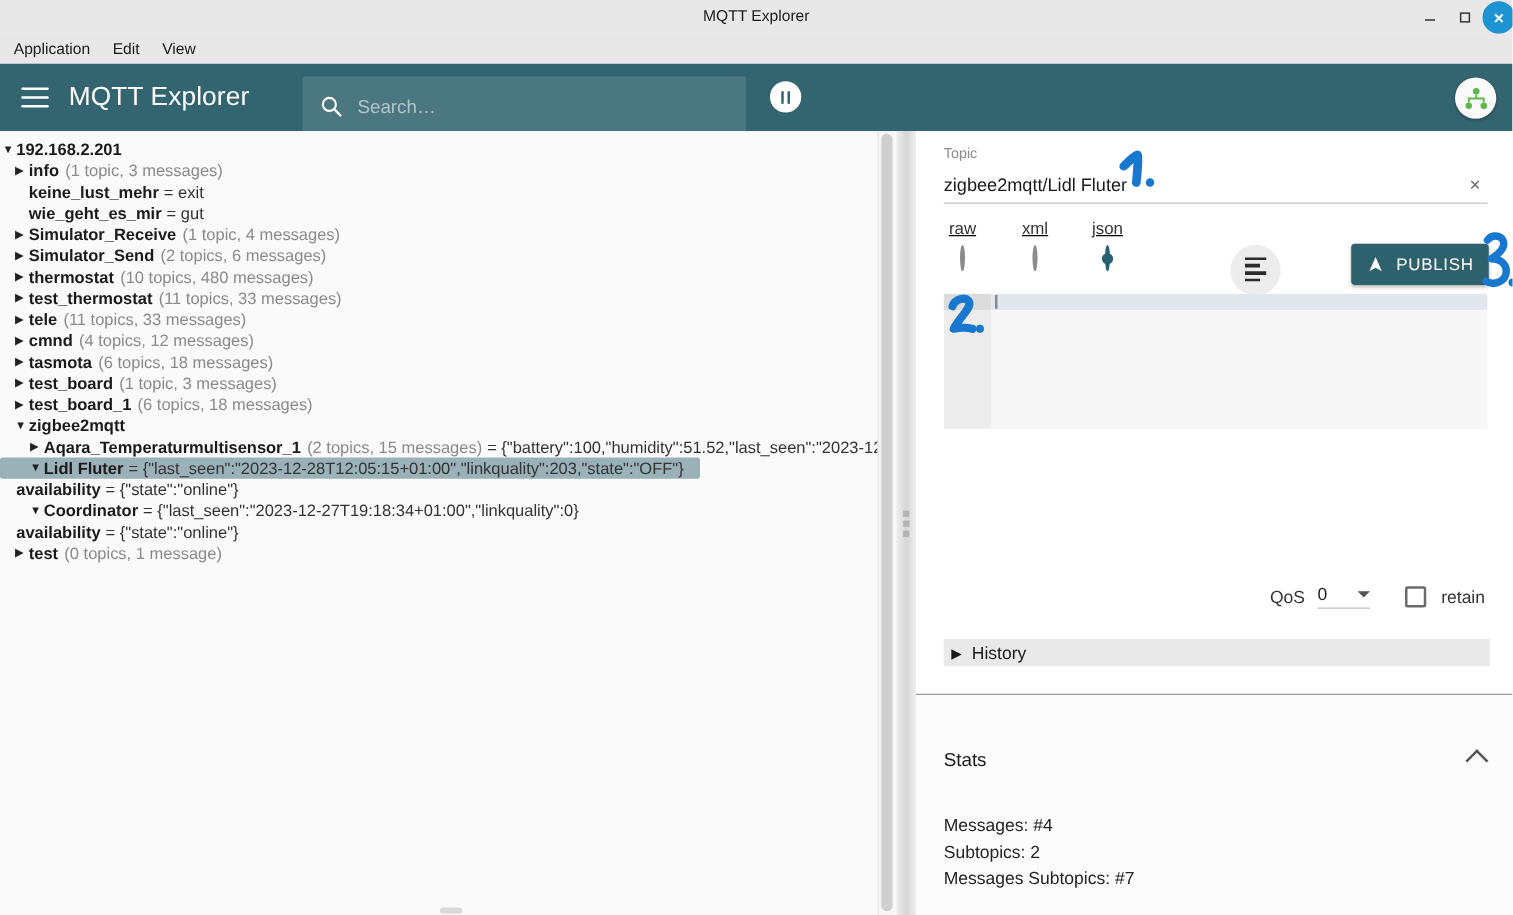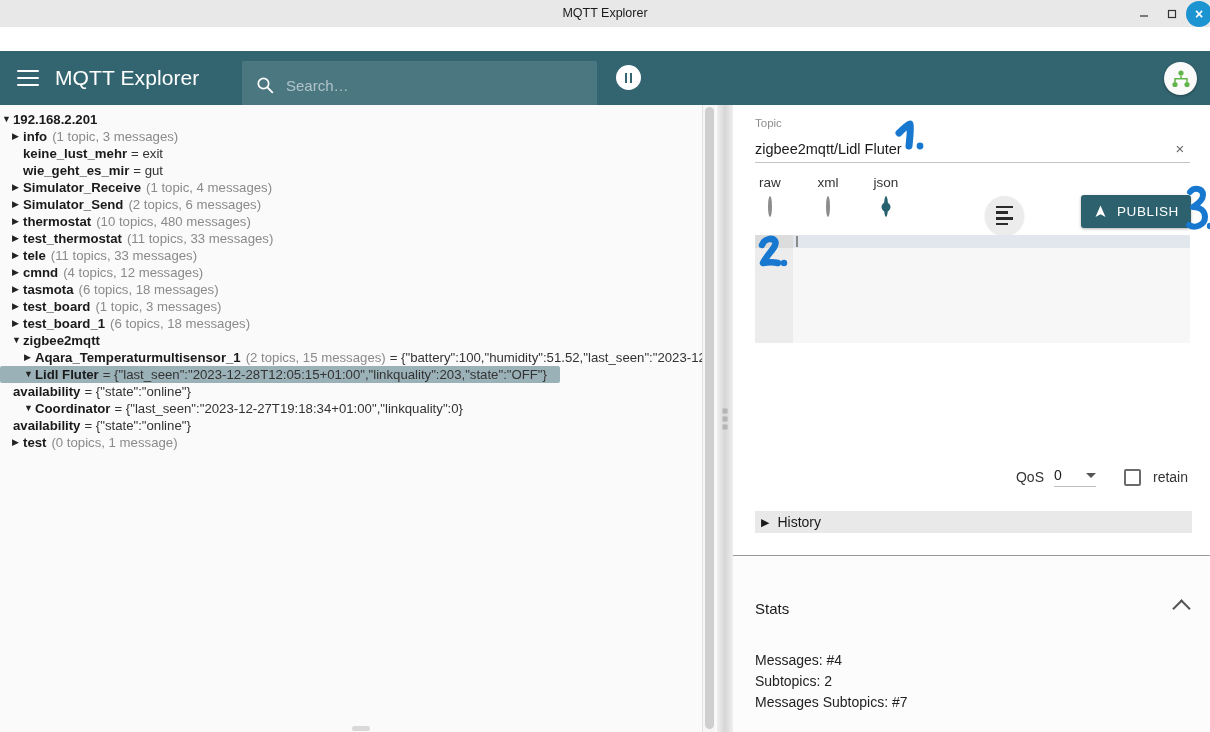--- a/index.html
+++ b/index.html
@@ -166,21 +166,21 @@
     background: transparent; font-family: inherit; padding: 0;
   }
   .topic-clear {
     width: 20px; text-align: center; font-size: 15px; color: #666; flex: none;
   }
 
   .fmt-row {
     position: absolute; left: 0; top: 70px; width: 477px; height: 62px;
   }
   .radio-group { position: absolute; left: 22px; top: 0; display: flex; gap: 28px; }
-  .radio-opt { width: 30px; text-align: center; }
+  .radio-opt { width: 30px; text-align: center; text-decoration: underline; }
   .radio-opt .lbl { font-size: 13.5px; color: #333; display: block; margin-bottom: 8px; }
   .radio-circle {
     width: 17px; height: 17px; border-radius: 50%;
     border: 2px solid #8c8c8c; margin: 0 auto; position: relative; background: transparent;
   }
   .radio-opt.on .radio-circle { border-color: #26616d; }
   .radio-opt.on .radio-circle::after {
     content: ""; position: absolute; left: 50%; top: 50%;
     width: 9px; height: 9px; border-radius: 50%; background: #26616d;
     transform: translate(-50%,-50%);
@@ -288,20 +288,25 @@
       </div>
       <div class="win-btn">
         <svg width="12" height="12" viewBox="0 0 12 12">
             <rect x="2.5" y="2.5" width="7" height="7" fill="none" stroke="#333" stroke-width="1.2"></rect>
           </svg>
       </div>
       <div class="win-close">×</div>
     </div>
   </div>
 
+  <div class="menubar">
+    <div class="menu-item">Application</div>
+    <div class="menu-item">Edit</div>
+    <div class="menu-item">View</div>
+  </div>
 
   <div class="appbar">
     <div class="hamburger">
       <span></span>
         <span></span>
         <span></span>
     </div>
     <div class="app-title">MQTT Explorer</div>
   </div>
 

